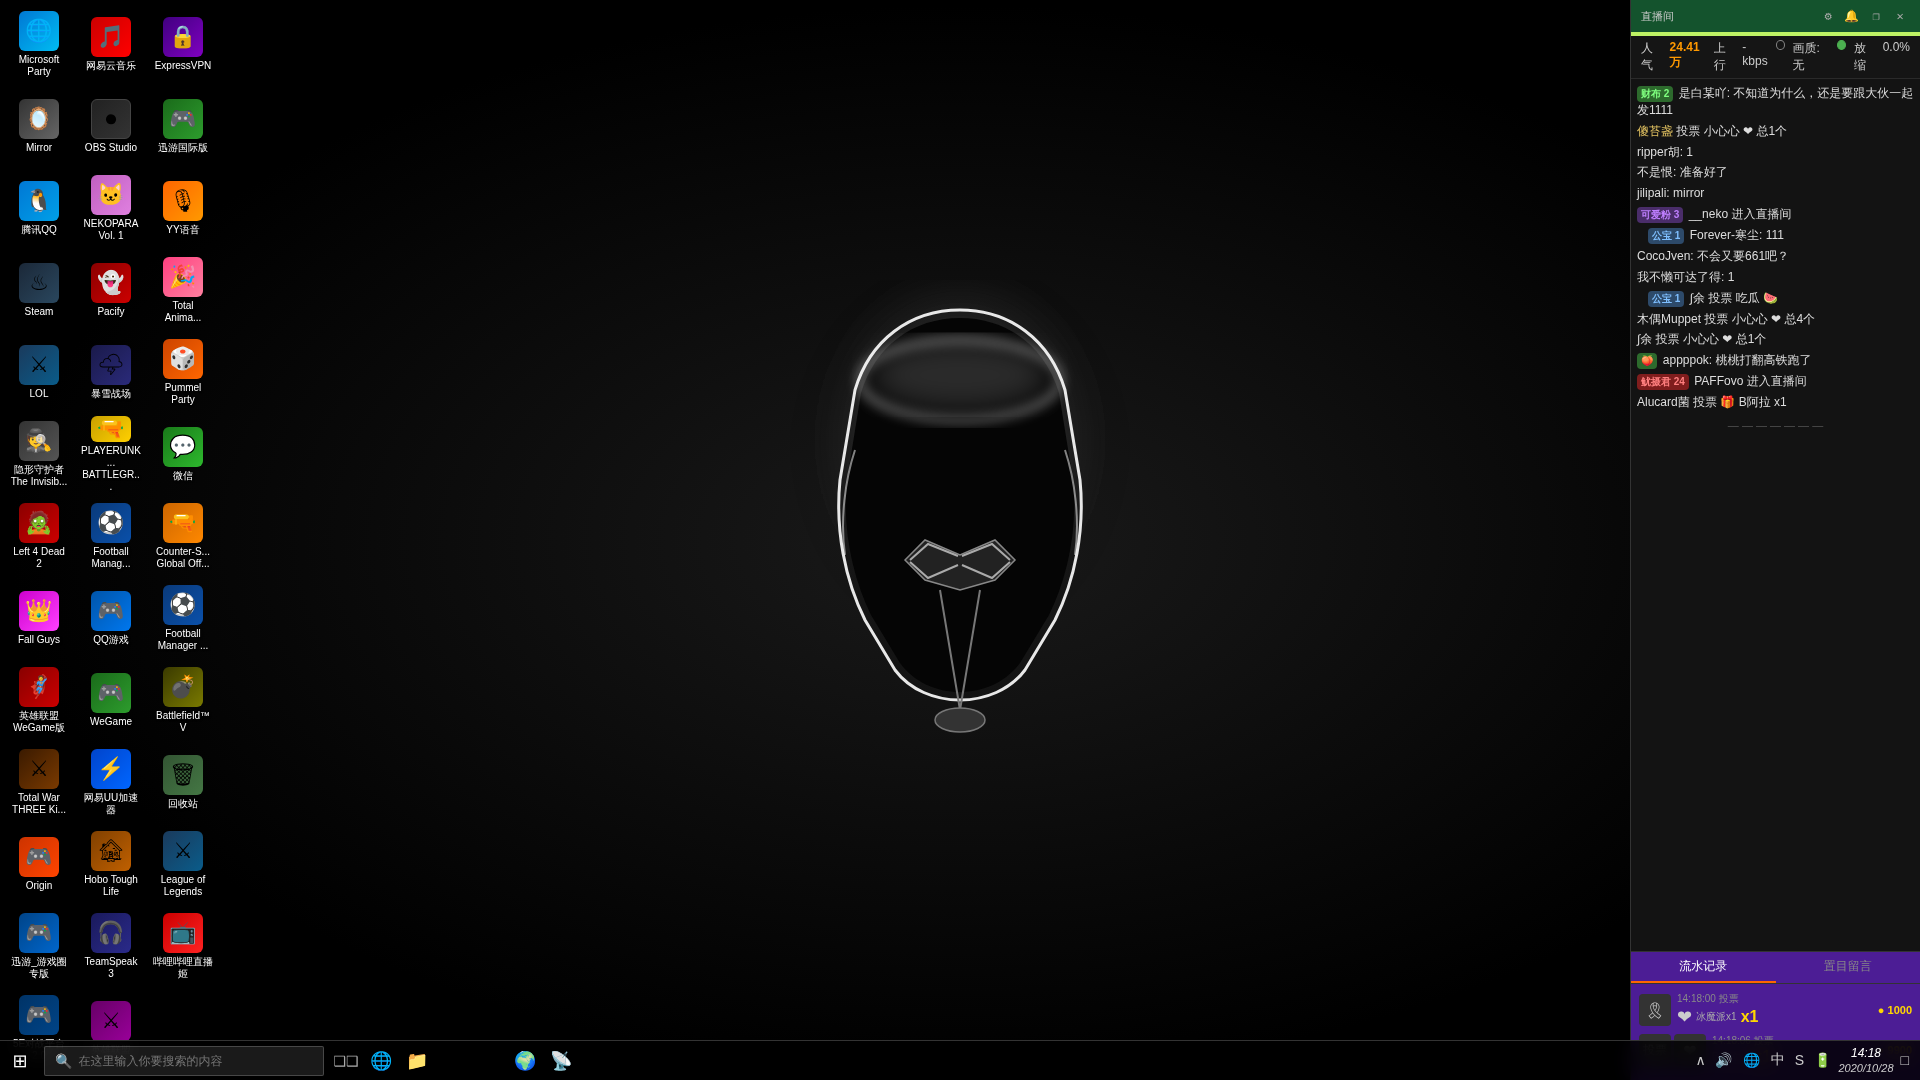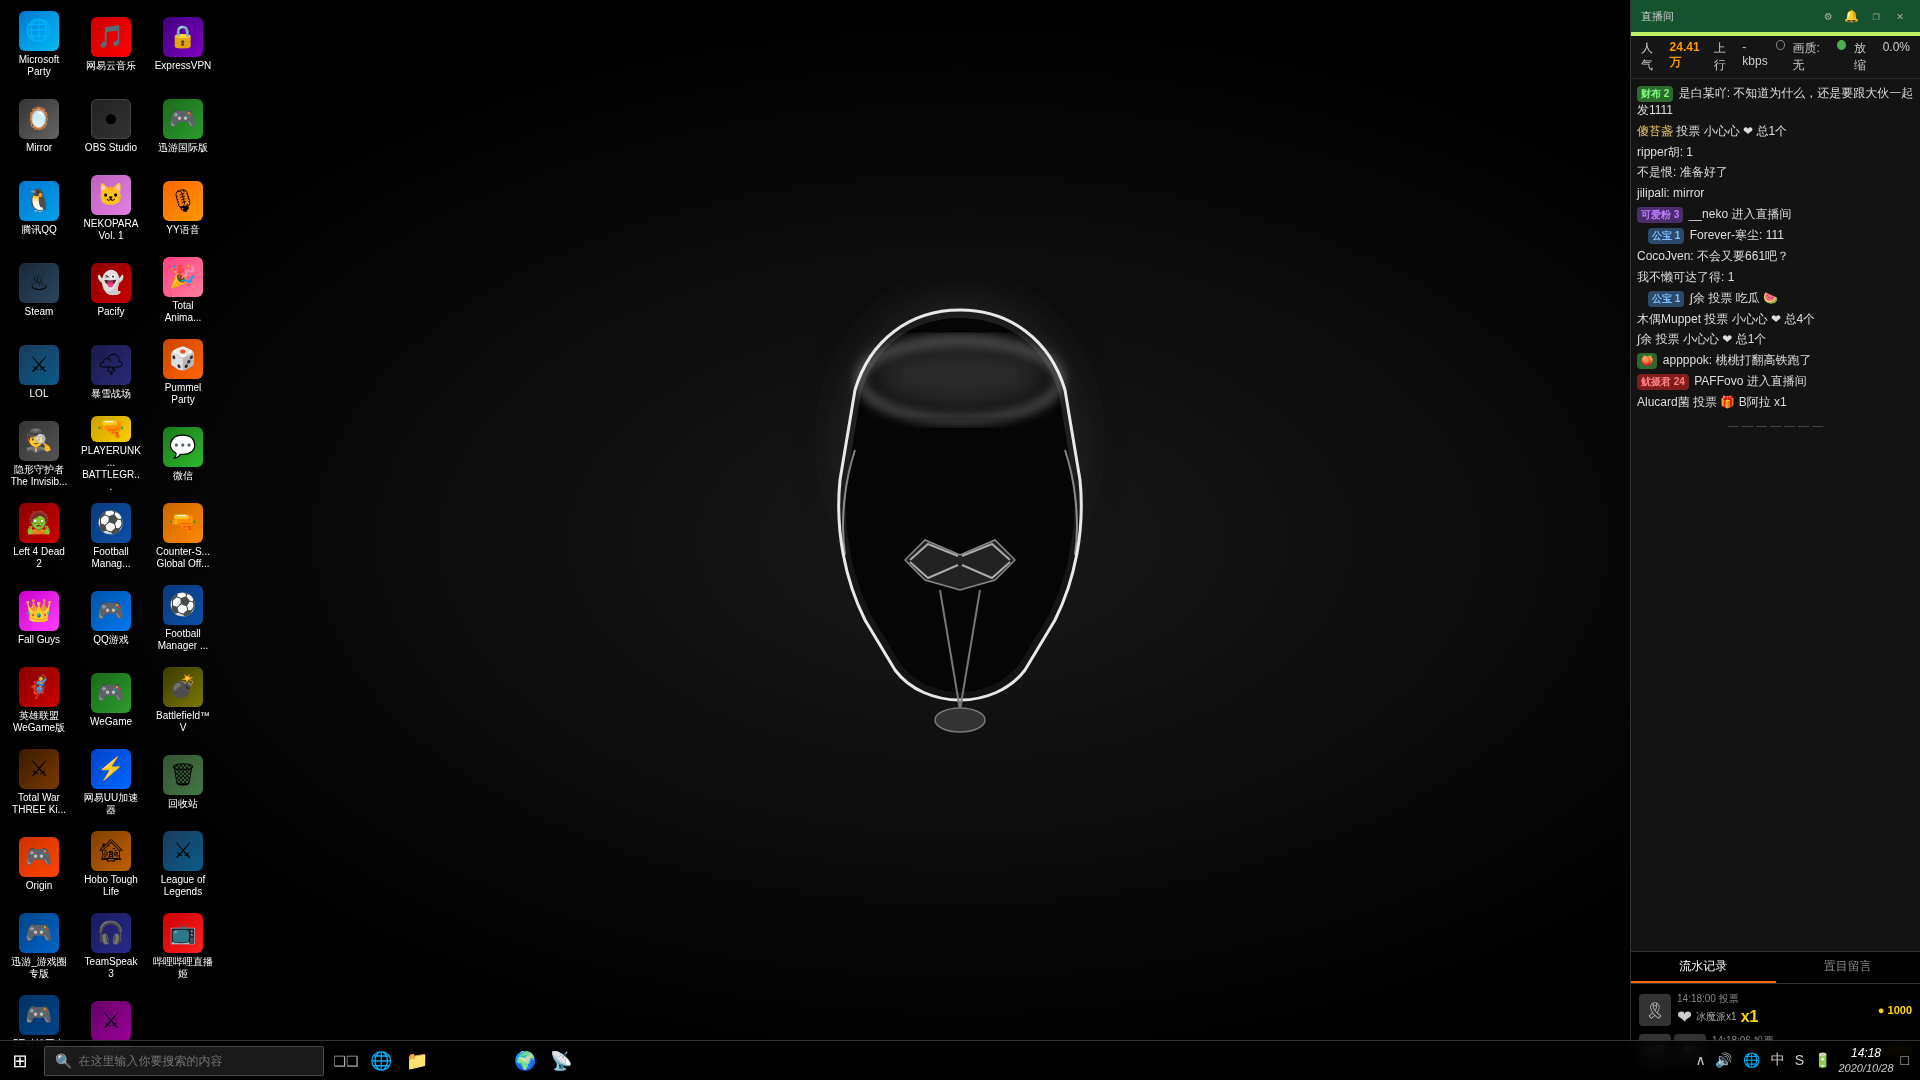--- a/index.html
+++ b/index.html
@@ -139,21 +139,21 @@
       margin-right: 2px;
       font-weight: bold;
     }
 
     .badge-green { background: #2d6a2d; color: #7fff7f; }
     .badge-purple { background: #4a2d6a; color: #bf7fff; }
     .badge-blue { background: #2d4a6a; color: #7fbfff; margin-left: 11px; }
     .badge-red { background: #7f1d1d; color: #ff7f7f; }
 
     #stream-footer {
-      background: #000000;
+      background: #4c1d95;
       border-top: 1px solid #333;
     }
 
     .footer-tabs {
       display: flex;
       border-bottom: 1px solid #333;
     }
 
     .footer-tab {
       flex: 1;

